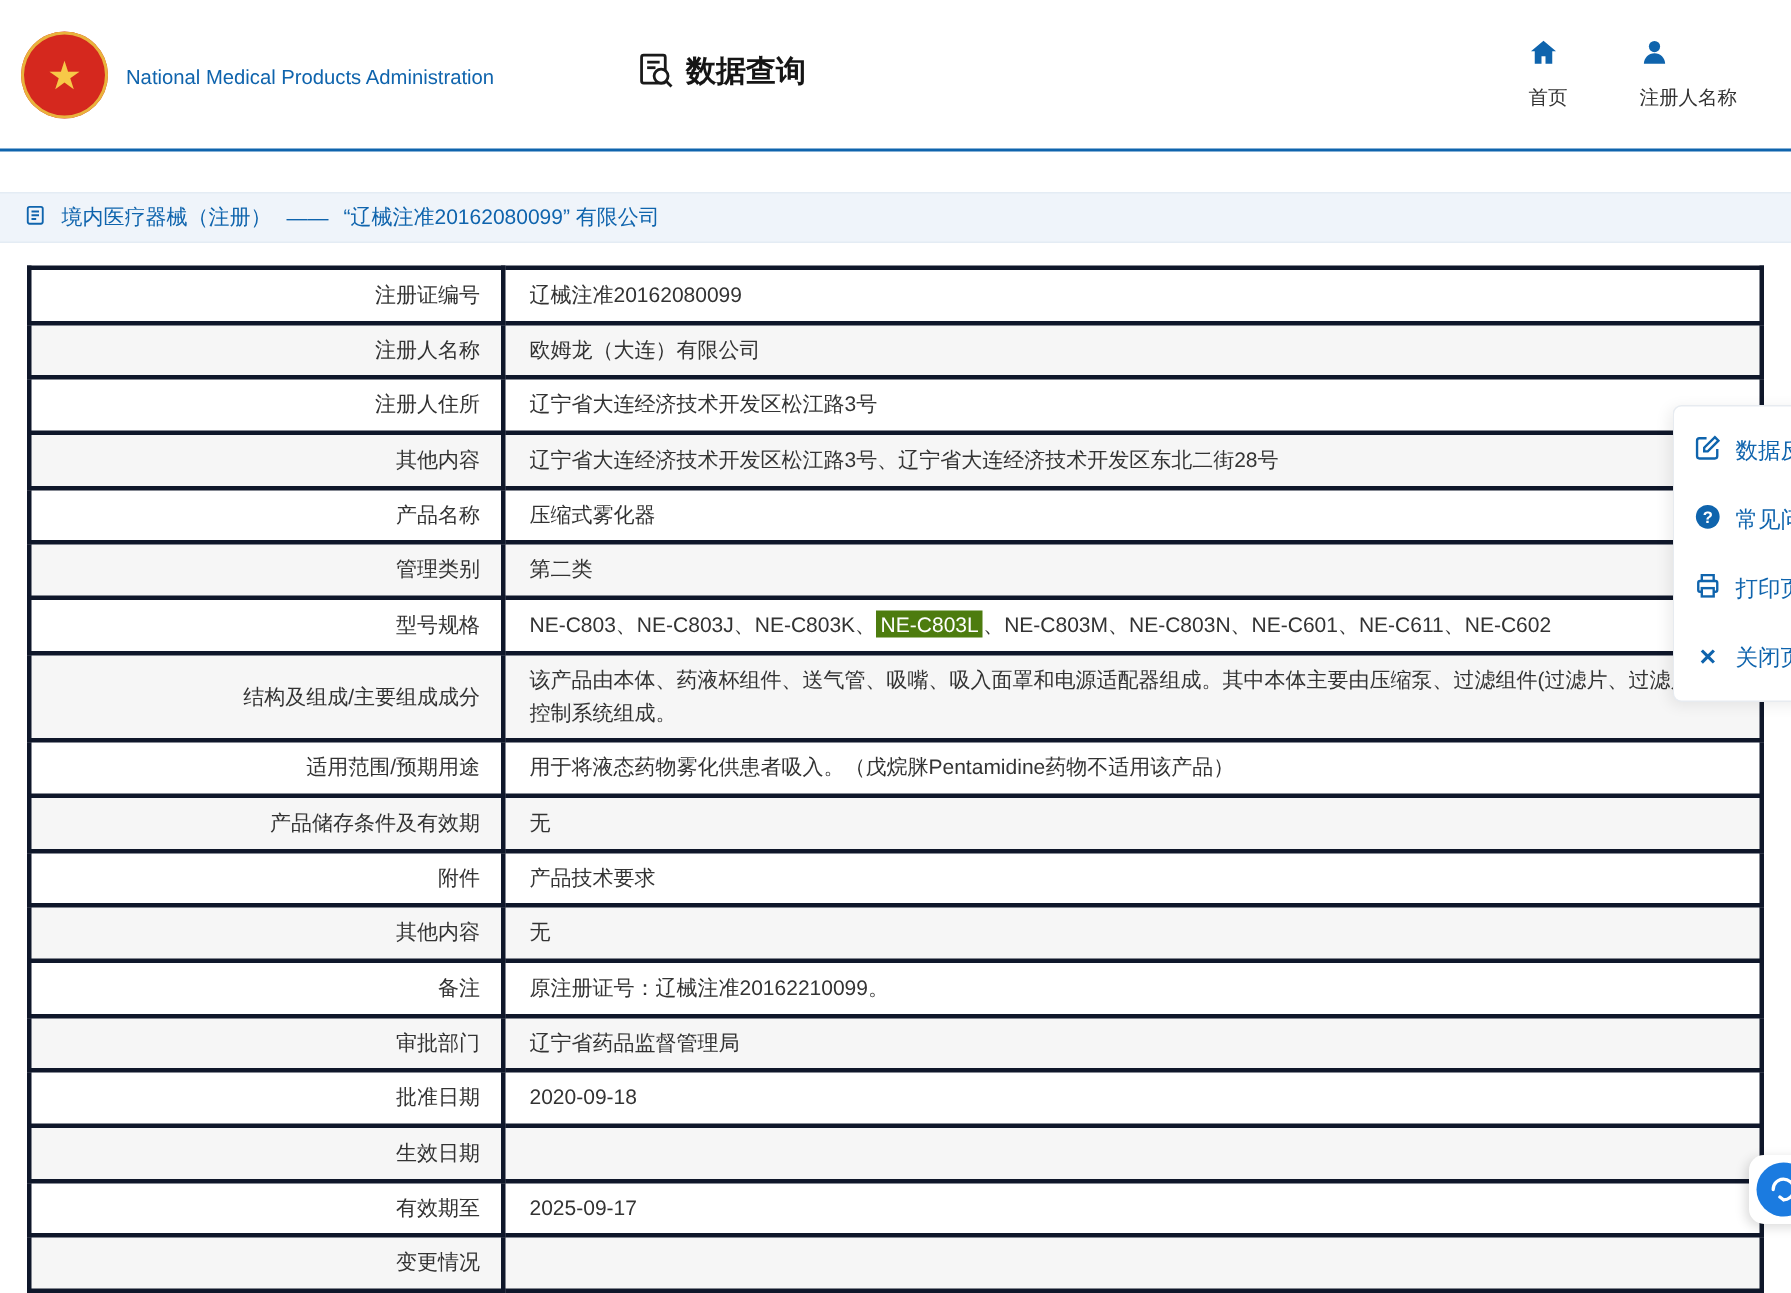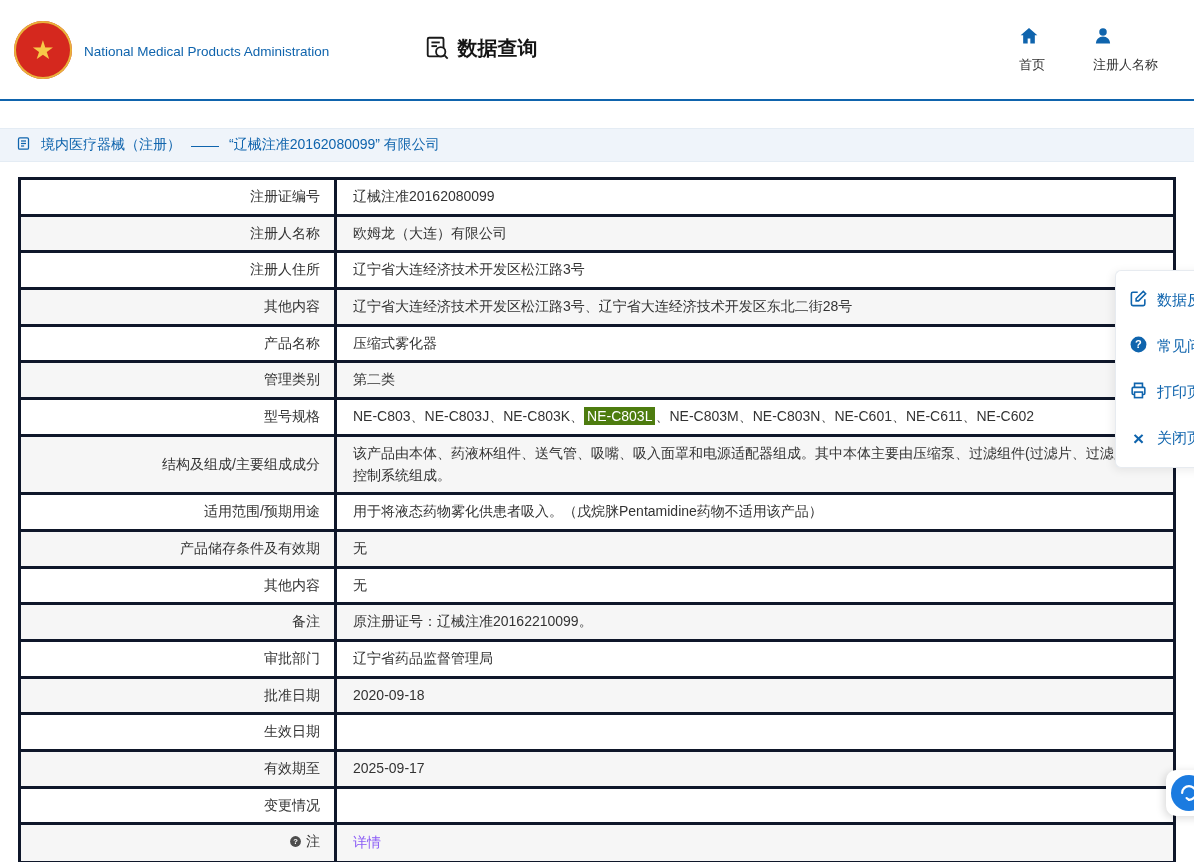--- a/index.html
+++ b/index.html
@@ -146,20 +146,24 @@
       </tr>
     <tr>
         <td class="lbl">适用范围/预期用途</td>
         <td class="val">用于将液态药物雾化供患者吸入。（戊烷脒Pentamidine药物不适用该产品）</td>
       </tr>
     <tr>
         <td class="lbl">产品储存条件及有效期</td>
         <td class="val">无</td>
       </tr>
     <tr>
+        <td class="lbl">附件</td>
+        <td class="val">产品技术要求</td>
+      </tr>
+    <tr>
         <td class="lbl">其他内容</td>
         <td class="val">无</td>
       </tr>
     <tr>
         <td class="lbl">备注</td>
         <td class="val">原注册证号：辽械注准20162210099。</td>
       </tr>
     <tr>
         <td class="lbl">审批部门</td>
         <td class="val">辽宁省药品监督管理局</td>

